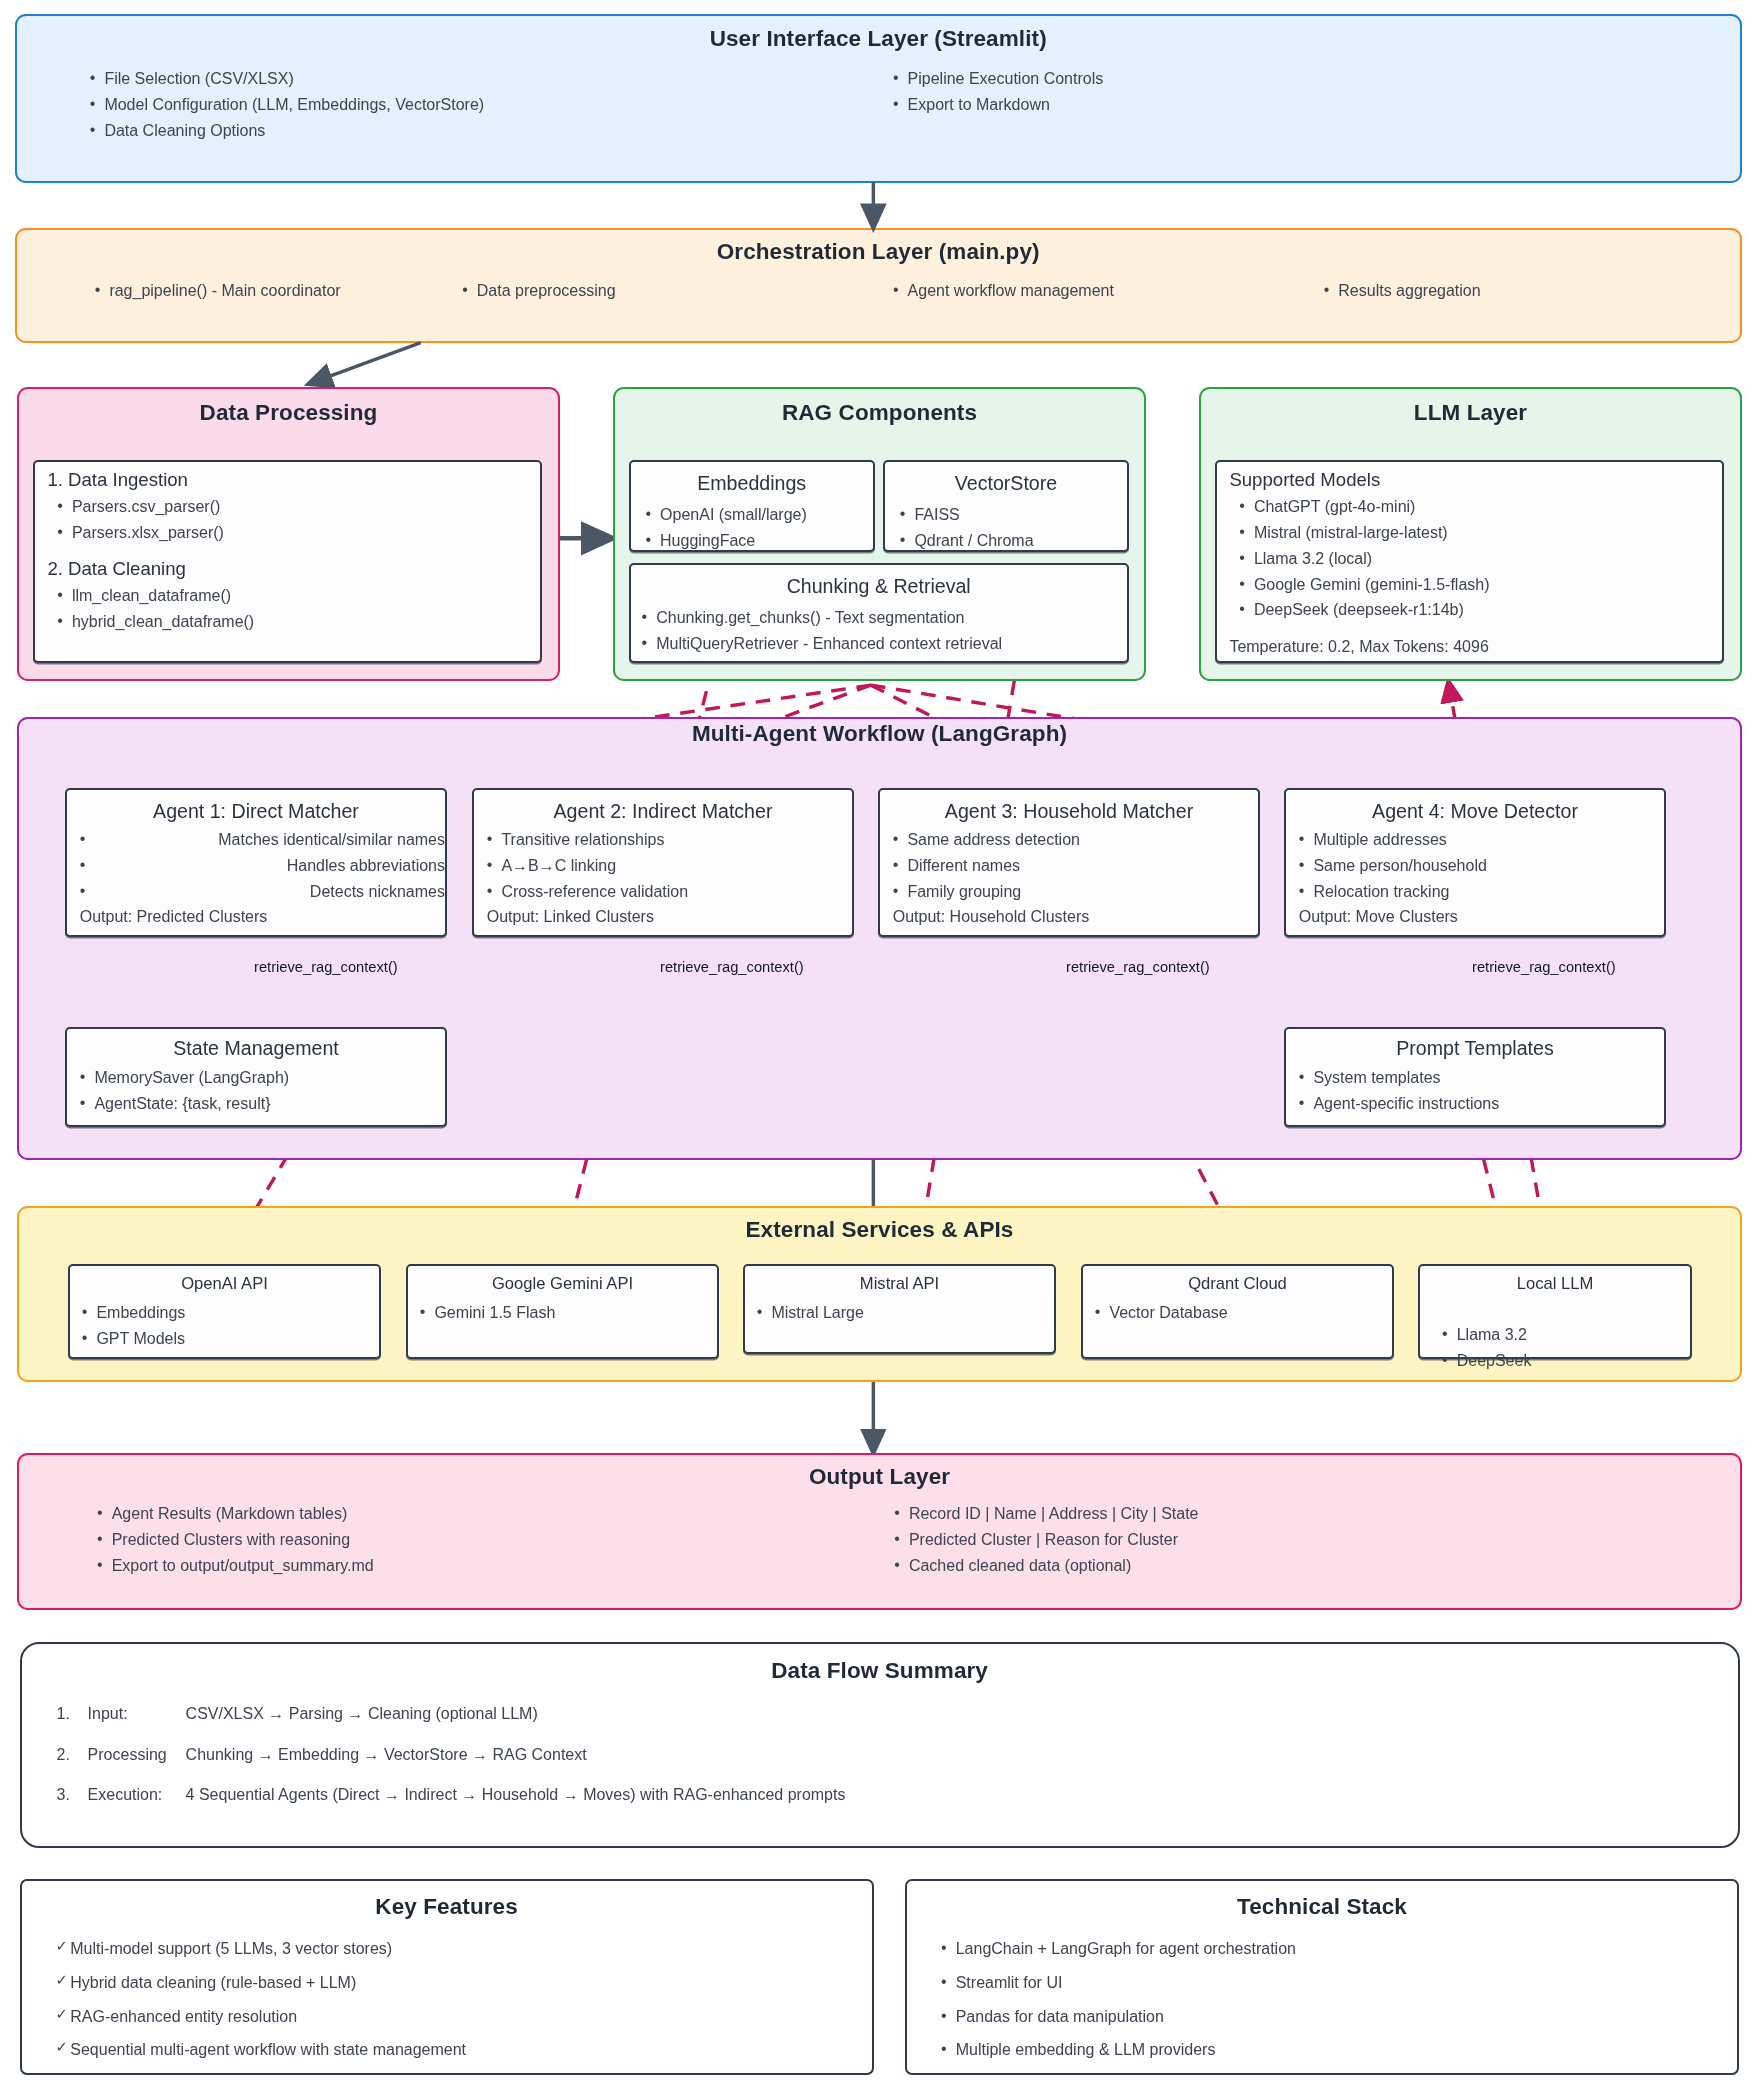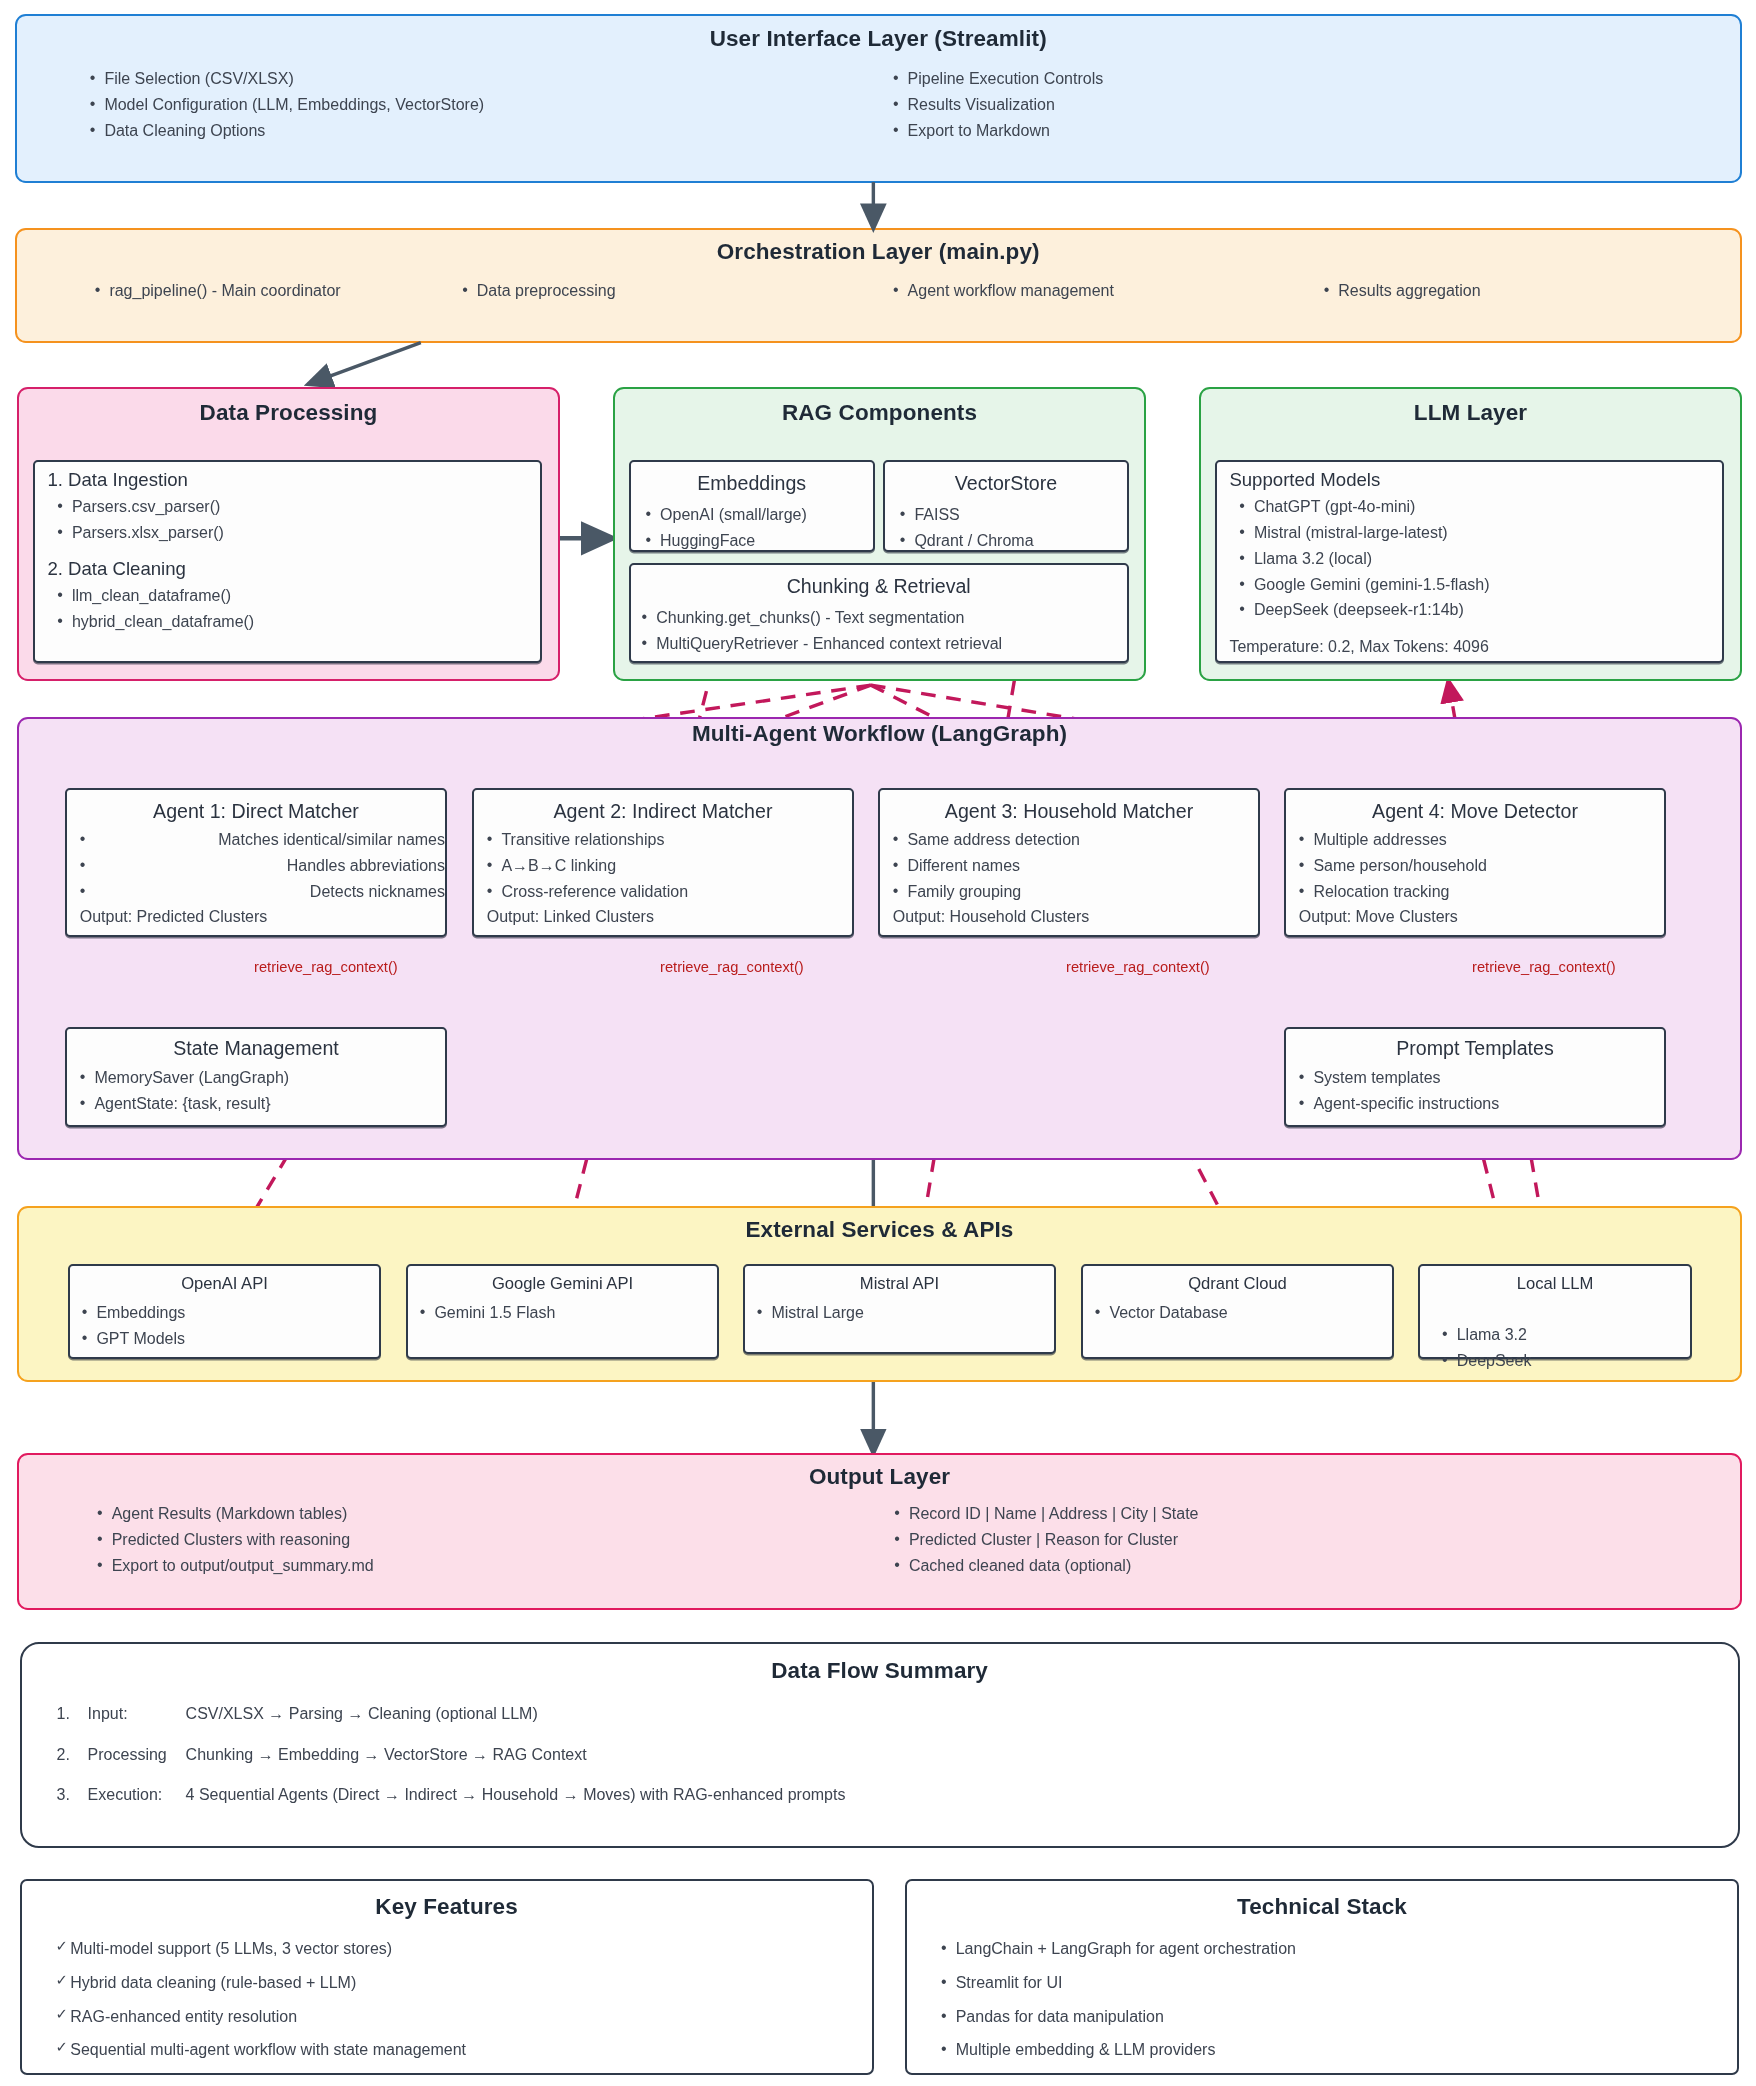--- a/index.html
+++ b/index.html
@@ -69,21 +69,21 @@
 
   .plainline { font-size:16px; color:#3d4450; line-height:1.6; margin-left:22.5px; white-space:nowrap; }
 
   .cols { display:flex; }
   .col { flex:1; }
 
   .bandlist { font-size: 16px; color:#3d4450; }
   .bandlist li { white-space:nowrap; }
 
   .rag-label {
-    position:absolute; font-size:14.7px; color:#b91c1c; white-space:nowrap;
+    position:absolute; font-size:14.7px; color:#0f172a; white-space:nowrap;
   }
 
   .flowrow { display:flex; font-size:16px; color:#3d4450; margin: 0 0 0 35px; line-height:1.6; white-space:nowrap;}
   .flowrow .n { width: 31px; flex:none; }
   .flowrow .k { width: 98px; flex:none; }
 </style>
 </head>
 <body>
 
 <div id="canvas">
@@ -136,21 +136,20 @@
       <div class="col">
         <ul class="b bandlist" style="padding-left:73px;">
           <li>File Selection (CSV/XLSX)</li>
           <li>Model Configuration (LLM, Embeddings, VectorStore)</li>
           <li>Data Cleaning Options</li>
         </ul>
       </div>
       <div class="col">
         <ul class="b bandlist" style="padding-left:14.7px;">
           <li>Pipeline Execution Controls</li>
-          <li>Results Visualization</li>
           <li>Export to Markdown</li>
         </ul>
       </div>
     </div>
   </div>
 
   <div class="band orch" style="left:14.7px; top:228px; width:1727px; height:115px;">
     <div class="band-title" style="margin-top:8.8px;">Orchestration Layer (main.py)</div>
     <div class="cols" style="margin-top:13.7px;">
       <div class="col">

